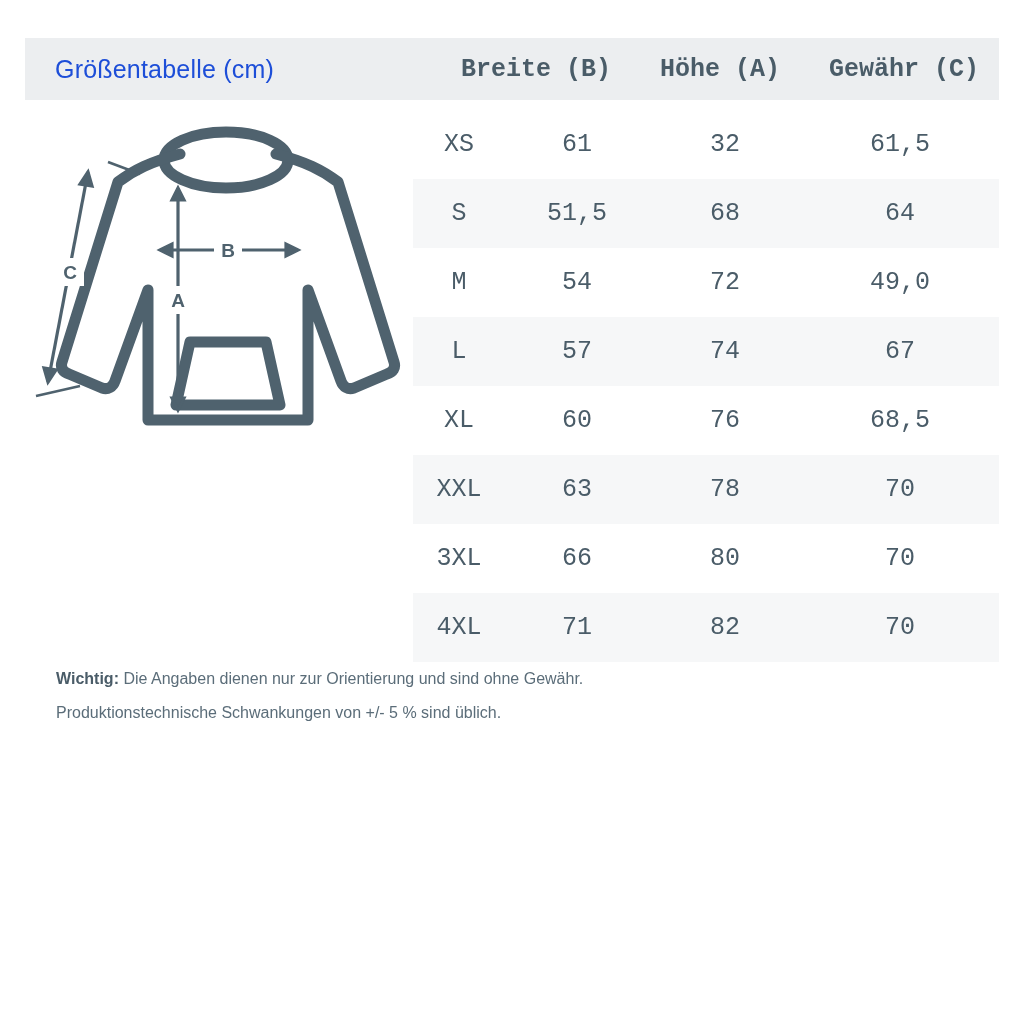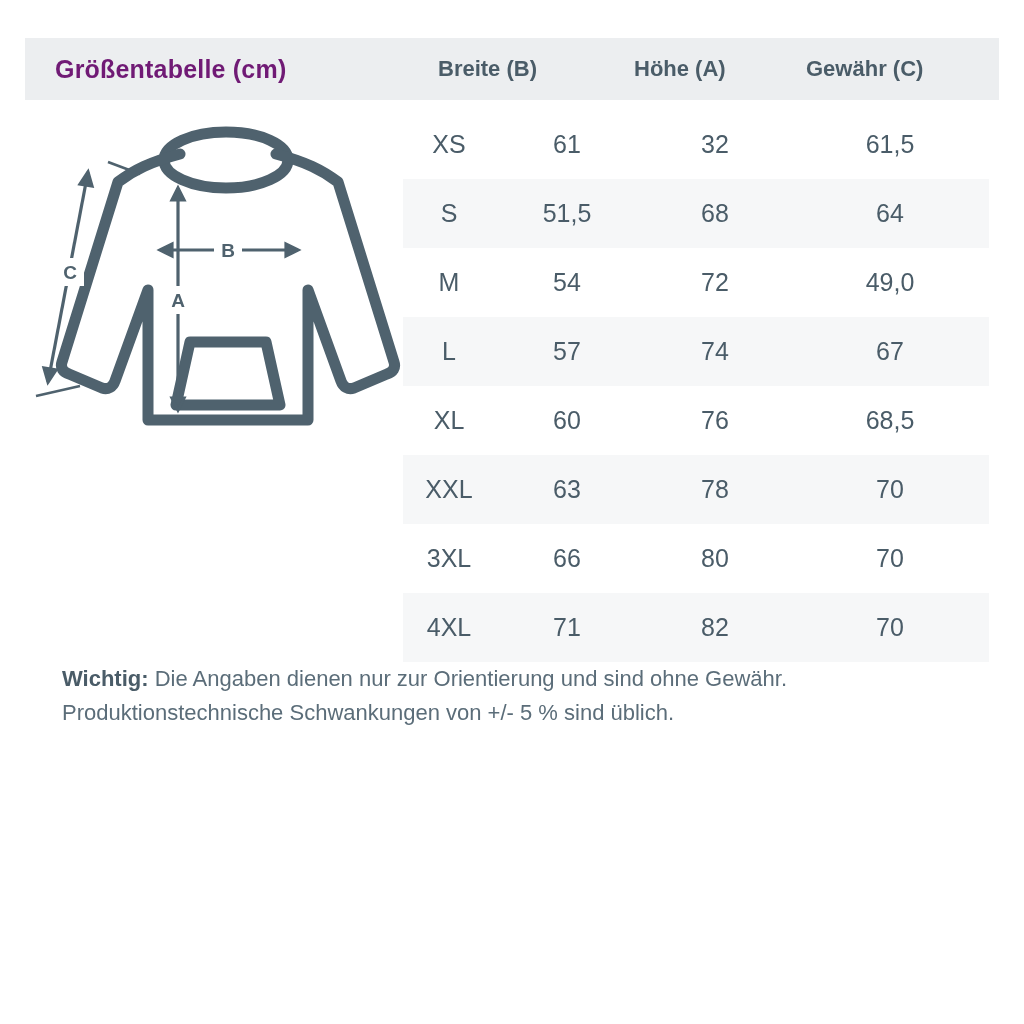--- a/index.html
+++ b/index.html
@@ -30,57 +30,59 @@
     width: 974px;
     height: 62px;
     background: #eceef0;
     display: flex;
     align-items: center;
   }
   .header-title {
     position: absolute;
     left: 30px;
     font-size: 25px;
-    font-weight: bold;
-    color: #701a75;
+    font-weight: normal;
+    color: #1d4ed8;
     letter-spacing: 0.2px;
     white-space: nowrap;
   }
   .header-cols {
     position: absolute;
     left: 413px;
     width: 586px;
     display: flex;
   }
   .header-cols .hc {
-    font-size: 22px;
+    font-size: 25px;
     font-weight: bold;
     color: #4a5c68;
-    text-align: left;
+    text-align: center;
     white-space: nowrap;
+    font-family: Liberation Mono, monospace;
   }
   .hc.c1 { width: 196px; }
   .hc.c2 { width: 172px; }
   .hc.c3 { width: 196px; }
 
   
   .illus {
     position: absolute;
     left: 30px;
     top: 110px;
     width: 380px;
     height: 345px;
   }
 
   
   .table {
     position: absolute;
-    left: 403px;
+    left: 413px;
     top: 110px;
     width: 586px;
+    font-family: Liberation Mono, monospace;
   }
   .row {
     display: flex;
     align-items: center;
     height: 69px;
   }
   .row.alt {
     background: #f6f7f8;
   }
   .cell {
@@ -90,24 +92,24 @@
     white-space: nowrap;
   }
   .cell.size  { width: 92px; }
   .cell.v1    { width: 144px; }
   .cell.v2    { width: 152px; }
   .cell.v3    { width: 198px; text-align: center; }
 
   
   .note {
     position: absolute;
-    left: 62px;
+    left: 56px;
     top: 662px;
     width: 960px;
-    font-size: 22px;
+    font-size: 16px;
     line-height: 34px;
     color: #5b6d79;
   }
   .note b {
     font-weight: bold;
     color: #4a5c68;
   }
   .note .line2 { display: block; }
 </style>
 </head>

